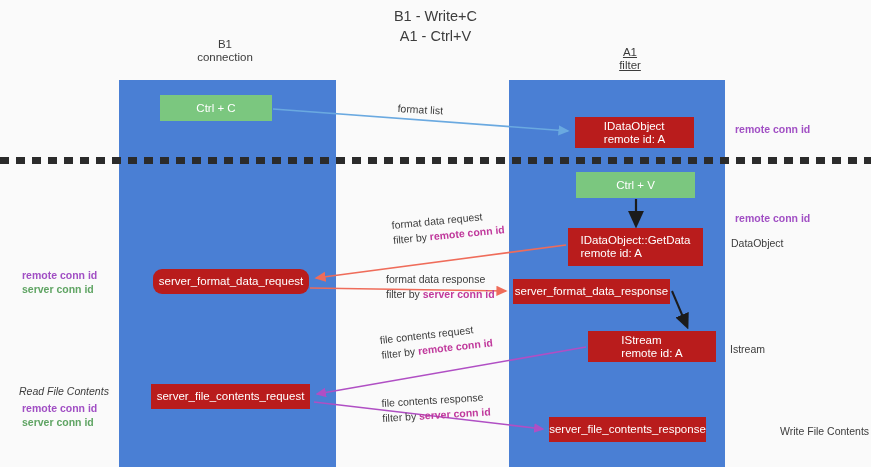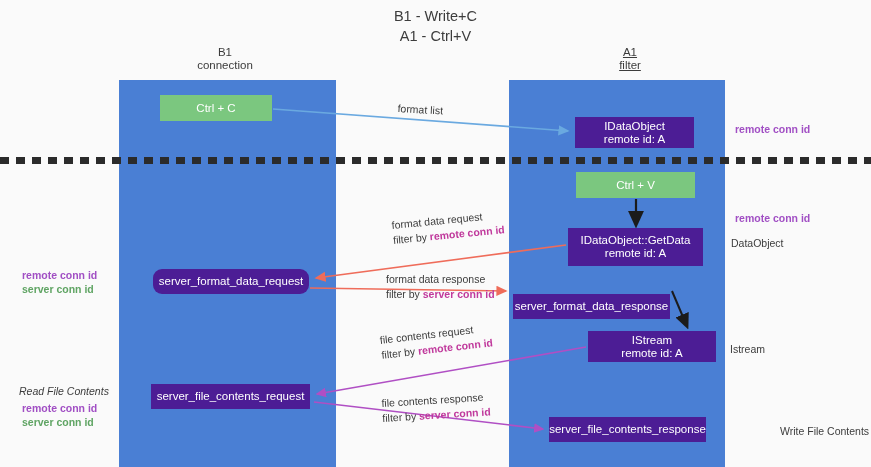--- a/index.html
+++ b/index.html
@@ -17,52 +17,52 @@
   .lane.b1{left:119px;top:80px;width:217px;height:387px;}
   .lane.a1{left:509px;top:80px;width:216px;height:387px;}
 
   
   .lane-head{
     position:absolute;text-align:center;
     font-size:11.5px;color:#3c3c3c;line-height:13px;
   }
   .lane-head .l1{display:block;}
   .lane-head .l2{display:block;}
-  .lane-head.b1{left:155px;top:46px;width:140px;}
+  .lane-head.b1{left:155px;top:38px;width:140px;}
   .lane-head.a1{left:560px;top:46px;width:140px;text-decoration:underline;}
 
   
   #title{
     position:absolute;left:0;top:6px;width:871px;
     text-align:center;font-size:14.5px;color:#3c3c3c;line-height:20px;
   }
   #title span{display:block;}
 
   
   .box{
     position:absolute;
     display:flex;align-items:center;justify-content:center;
-    text-align:center;
+    text-align:left;
     color:#ffffff;
     font-size:11.5px;
     line-height:13px;
     box-sizing:border-box;
     padding:2px 4px;
   }
   .box.green{background:#7bc77f;}
-  .box.orange{background:#4c1d95;}
+  .box.orange{background:#b91c1c;}
   .box .two-line{display:block;}
 
   
   #box-ctrlc     {left:160px;top:95px;width:112px;height:26px;}
   #box-idataobj  {left:575px;top:117px;width:119px;height:31px;}
   #box-ctrlv     {left:576px;top:172px;width:119px;height:26px;}
   #box-getdata   {left:568px;top:228px;width:135px;height:38px;}
   #box-sfdreq    {left:153px;top:269px;width:156px;height:25px;border-radius:9px;}
-  #box-sfdresp   {left:513px;top:279px;width:157px;height:25px;margin-top:15px;}
+  #box-sfdresp   {left:513px;top:279px;width:157px;height:25px;}
   #box-istream   {left:588px;top:331px;width:128px;height:31px;}
   #box-sfcreq    {left:151px;top:384px;width:159px;height:25px;}
   #box-sfcresp   {left:549px;top:417px;width:157px;height:25px;}
 
   
   #dash{
     position:absolute;left:0px;top:157px;width:871px;height:7px;
     background:repeating-linear-gradient(to right,
        #2b2b2b 0px, #2b2b2b 9px, rgba(0,0,0,0) 9px, rgba(0,0,0,0) 16px);
   }

